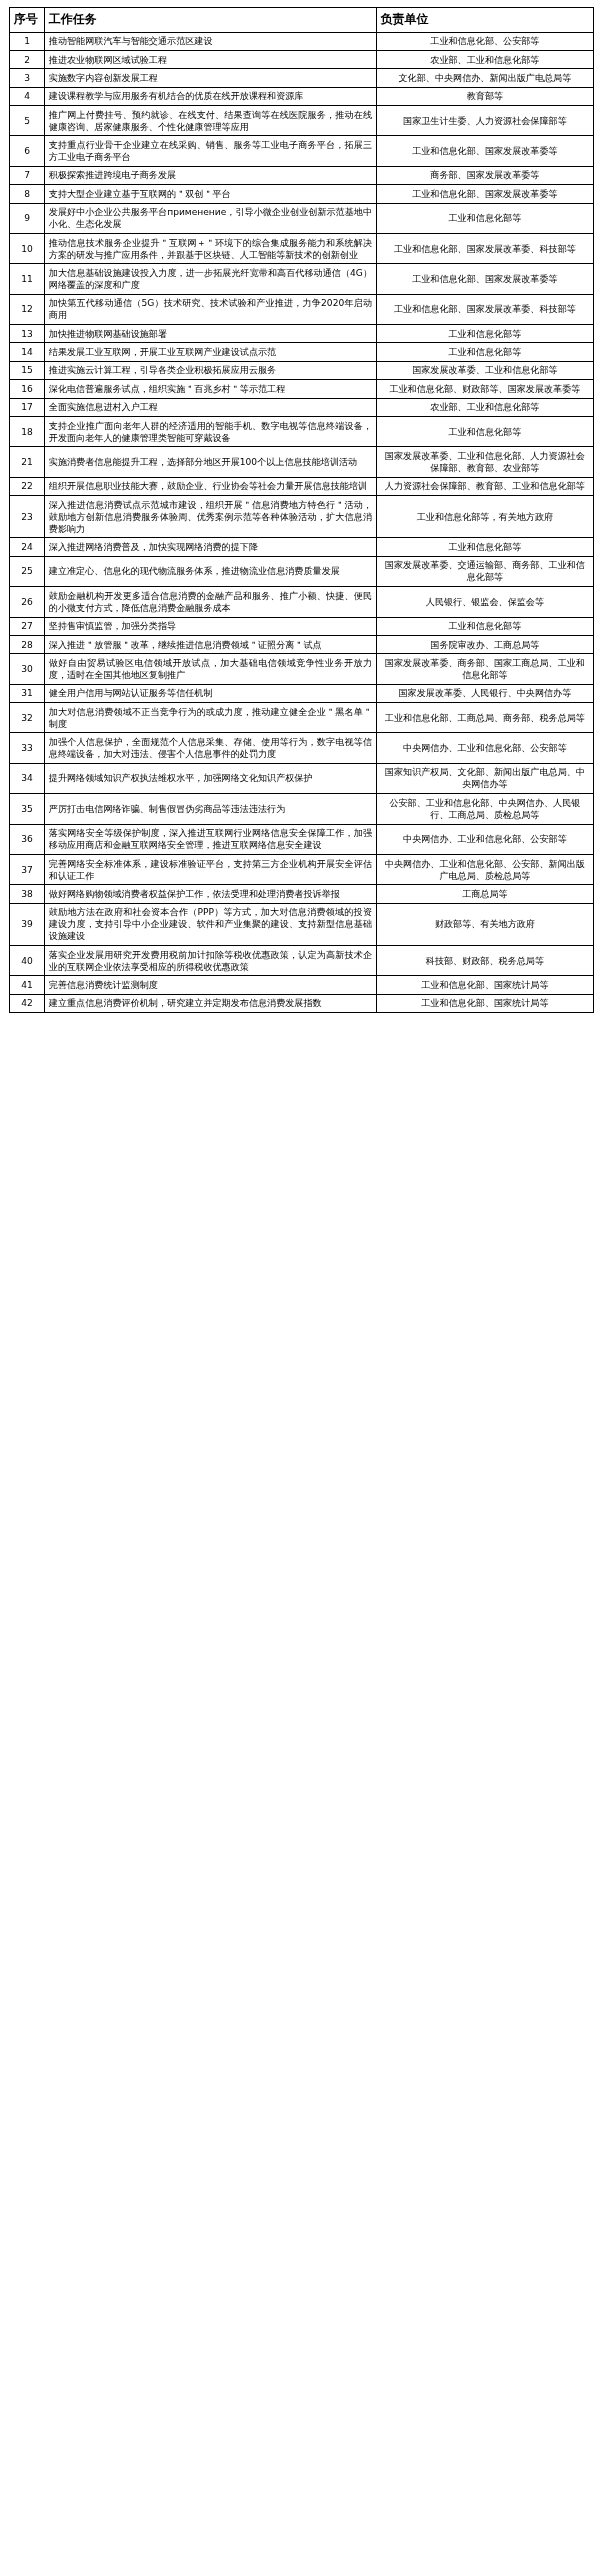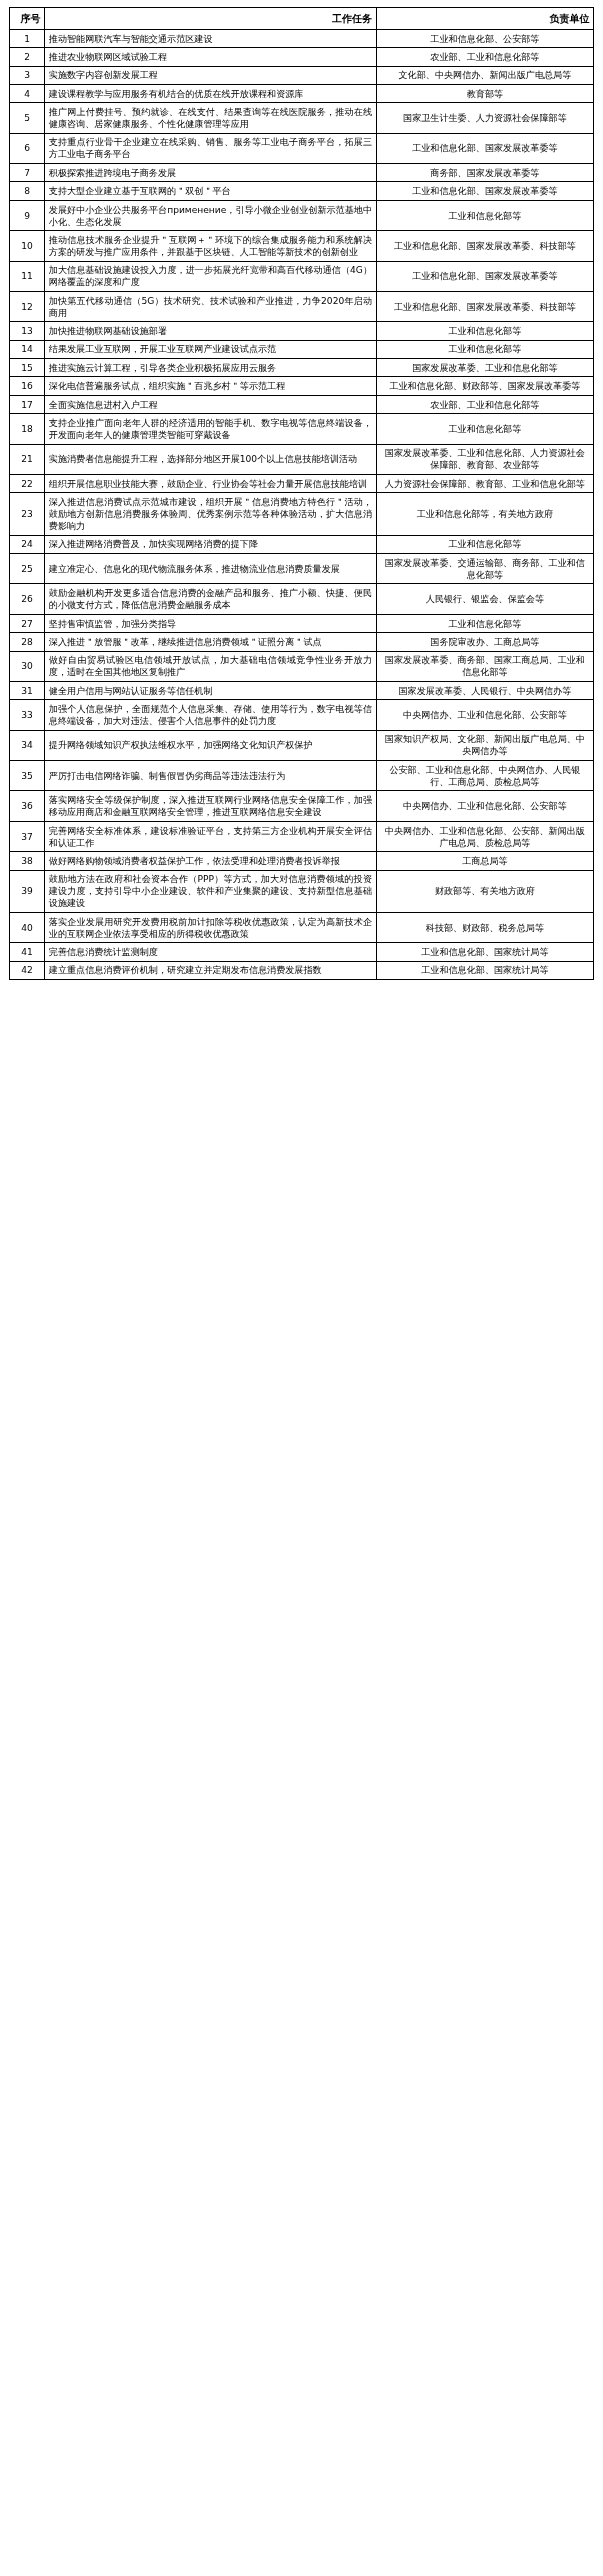--- a/index.html
+++ b/index.html
@@ -25,23 +25,23 @@
   table.task-table th,
   table.task-table td {
     border: 0.9px solid #000;
     padding: 2.7px 3.7px;
     vertical-align: middle;
     font-size: 9.1px;
     line-height: 1.32;
     color: #000;
   }
   table.task-table th {
-    text-align: right;
+    text-align: left;
     font-weight: bold;
-    font-size: 10px;
+    font-size: 12px;
     padding: 3.7px 3.7px;
   }
   col.c-num { width: 35px; }
   col.c-task { width: 331px; }
   col.c-org { width: 217px; }
 
   td.num {
     text-align: center;
     font-size: 9.1px;
   }
@@ -209,20 +209,25 @@
           <td class="num">30</td>
           <td class="task">做好自由贸易试验区电信领域开放试点，加大基础电信领域竞争性业务开放力度，适时在全国其他地区复制推广</td>
           <td class="org">国家发展改革委、商务部、国家工商总局、工业和信息化部等</td>
         </tr>
         <tr>
           <td class="num">31</td>
           <td class="task">健全用户信用与网站认证服务等信任机制</td>
           <td class="org">国家发展改革委、人民银行、中央网信办等</td>
         </tr>
         <tr>
+          <td class="num">32</td>
+          <td class="task">加大对信息消费领域不正当竞争行为的或成力度，推动建立健全企业＂黑名单＂制度</td>
+          <td class="org">工业和信息化部、工商总局、商务部、税务总局等</td>
+        </tr>
+        <tr>
           <td class="num">33</td>
           <td class="task">加强个人信息保护，全面规范个人信息采集、存储、使用等行为，数字电视等信息终端设备，加大对违法、侵害个人信息事件的处罚力度</td>
           <td class="org">中央网信办、工业和信息化部、公安部等</td>
         </tr>
         <tr>
           <td class="num">34</td>
           <td class="task">提升网络领域知识产权执法维权水平，加强网络文化知识产权保护</td>
           <td class="org">国家知识产权局、文化部、新闻出版广电总局、中央网信办等</td>
         </tr>
         <tr>

